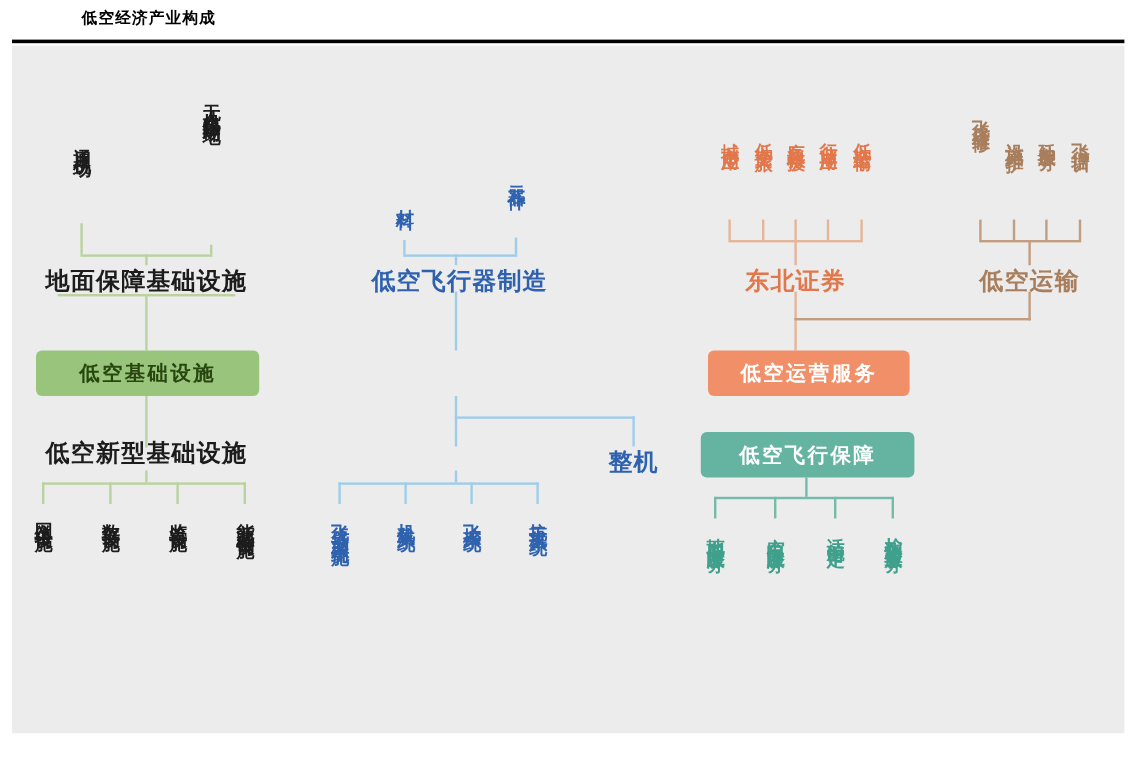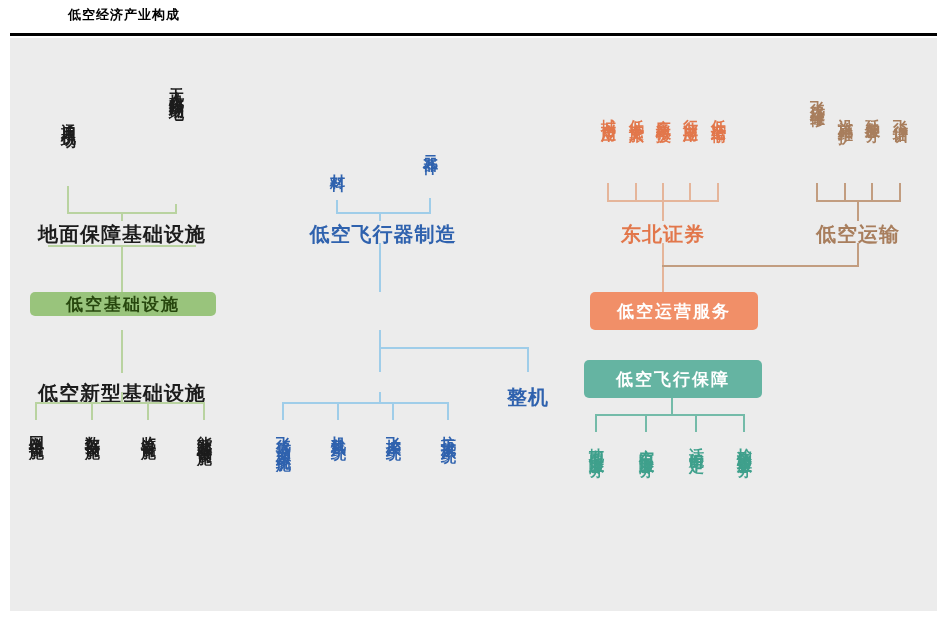--- a/index.html
+++ b/index.html
@@ -57,24 +57,24 @@
   <div class="vline l-green" style="left:67px; top:186px; height:26px;"></div>
   <div class="vline l-green" style="left:175px; top:204px; height:8px;"></div>
   <div class="hline l-green" style="left:67px; top:212px; width:110px;"></div>
   <div class="vline l-green" style="left:121px; top:212px; height:9px;"></div>
 
   <div class="hlabel c-black" style="left:122px; top:221px;">地面保障基础设施</div>
 
   <div class="hline l-green" style="left:48px; top:245px; width:148px;"></div>
   <div class="vline l-green" style="left:121px; top:245px; height:47px;"></div>
 
-  <div class="box box-green" style="left:30px; top:292px; width:186px; height:24px;">低空基础设施</div>
+  <div class="box box-green" style="left:30px; top:292px; width:186px; height:38px;">低空基础设施</div>
 
   <div class="vline l-green" style="left:121px; top:330px; height:43px;"></div>
-  <div class="hlabel c-black" style="left:122px; top:380px;font-family:Liberation Serif, serif;">低空新型基础设施</div>
+  <div class="hlabel c-black" style="left:122px; top:364px;font-family:Liberation Serif, serif;">低空新型基础设施</div>
   <div class="vline l-green" style="left:121px; top:392px; height:10px;"></div>
   <div class="hline l-green" style="left:35px; top:402px; width:170px;"></div>
   <div class="vline l-green" style="left:35px; top:402px; height:18px;"></div>
   <div class="vline l-green" style="left:91px; top:402px; height:18px;"></div>
   <div class="vline l-green" style="left:147px; top:402px; height:18px;"></div>
   <div class="vline l-green" style="left:203px; top:402px; height:18px;"></div>
 
   <div class="vtext c-black" style="left:36px; top:424px;">网络设施</div>
   <div class="vtext c-black" style="left:92px; top:424px;">数据设施</div>
   <div class="vtext c-black" style="left:148px; top:424px;">监管设施</div>
@@ -90,21 +90,21 @@
 
   <div class="hlabel c-blue" style="left:383px; top:221px;">低空飞行器制造</div>
 
   <div class="vline l-blue" style="left:379px; top:243px; height:49px;"></div>
 
 
   <div class="vline l-blue" style="left:379px; top:330px; height:42px;"></div>
   <div class="hline l-blue" style="left:379px; top:347px; width:150px;"></div>
   <div class="vline l-blue" style="left:527px; top:347px; height:25px;"></div>
 
-  <div class="hlabel c-blue" style="left:528px; top:372px;margin-top:12px;">整机</div>
+  <div class="hlabel c-blue" style="left:528px; top:372px;">整机</div>
 
   <div class="vline l-blue" style="left:379px; top:392px; height:10px;"></div>
   <div class="hline l-blue" style="left:282px; top:402px; width:167px;"></div>
   <div class="vline l-blue" style="left:282px; top:402px; height:18px;"></div>
   <div class="vline l-blue" style="left:337px; top:402px; height:18px;"></div>
   <div class="vline l-blue" style="left:392px; top:402px; height:18px;"></div>
   <div class="vline l-blue" style="left:447px; top:402px; height:18px;"></div>
 
   <div class="vtext c-blue" style="left:283px; top:424px;">飞行器动力系统施</div>
   <div class="vtext c-blue" style="left:338px; top:424px;">机载系统</div>

